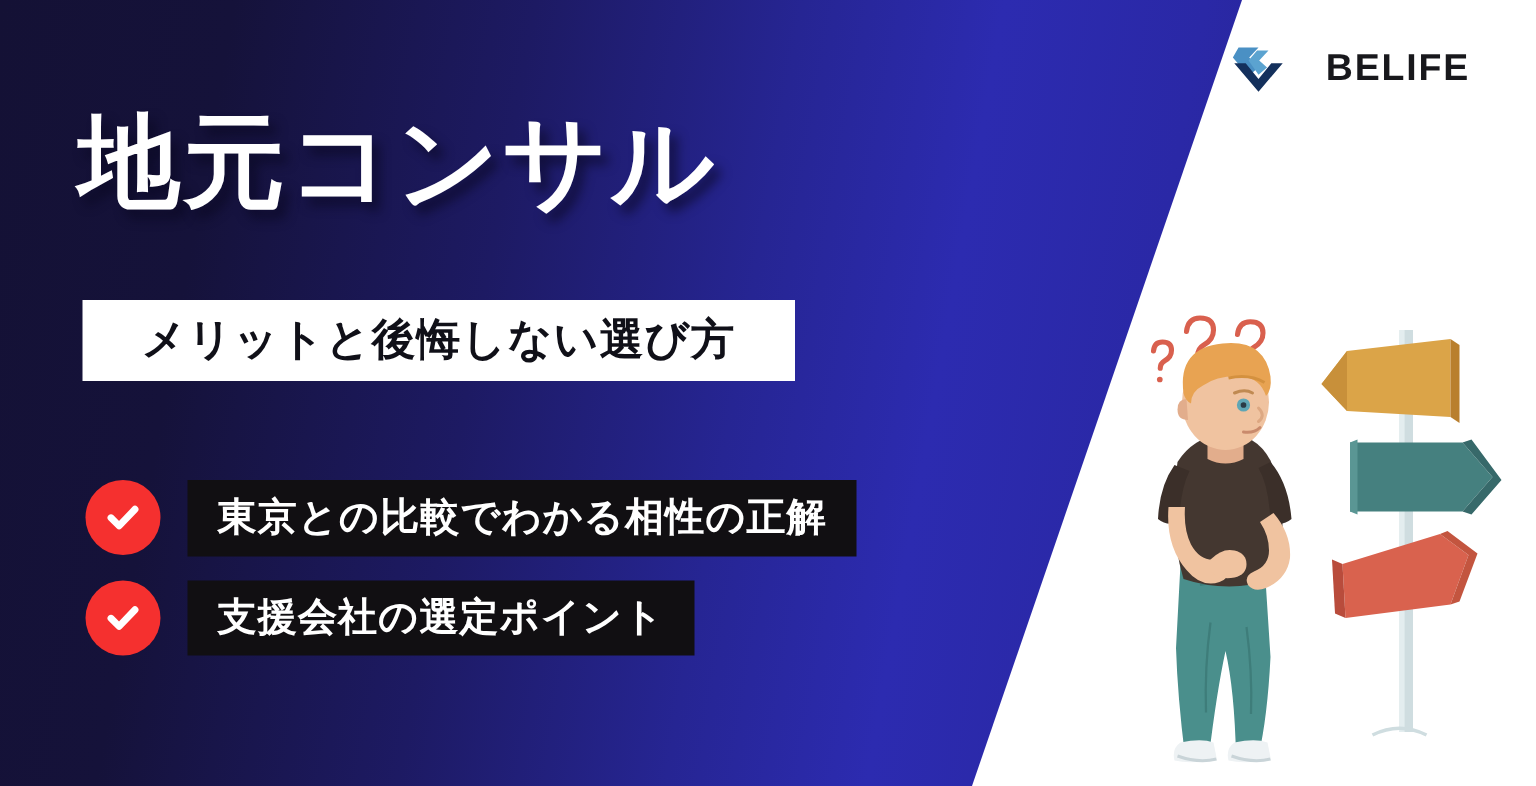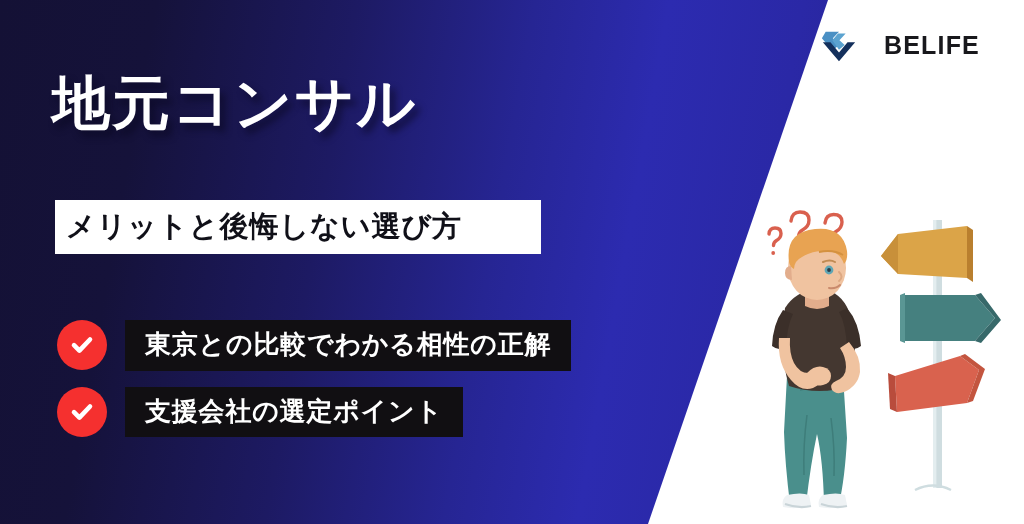--- a/index.html
+++ b/index.html
@@ -61,40 +61,40 @@
     letter-spacing: 1.2px;
     color: #18181c;
     line-height: 1;
   }
 
   
   .title {
     position: absolute;
     left: 52px;
     top: 72px;
-    font-size: 58px;
+    font-size: 68px;
     font-weight: bold;
     color: #ffffff;
     letter-spacing: 2px;
     line-height: 1.08;
     white-space: nowrap;
     text-shadow: 5px 6px 7px rgba(8,6,30,0.60);
   }
 
   
   .subtitle-bar {
     position: absolute;
     left: 55px;
     top: 200px;
     width: 475px;
     height: 54px;
     background: #ffffff;
     display: flex;
     align-items: center;
-    padding-left: 11px;
+    justify-content: center;
   }
   .subtitle-text {
     font-size: 29px;
     font-weight: bold;
     color: #101018;
     letter-spacing: 1px;
     white-space: nowrap;
   }
 
   

